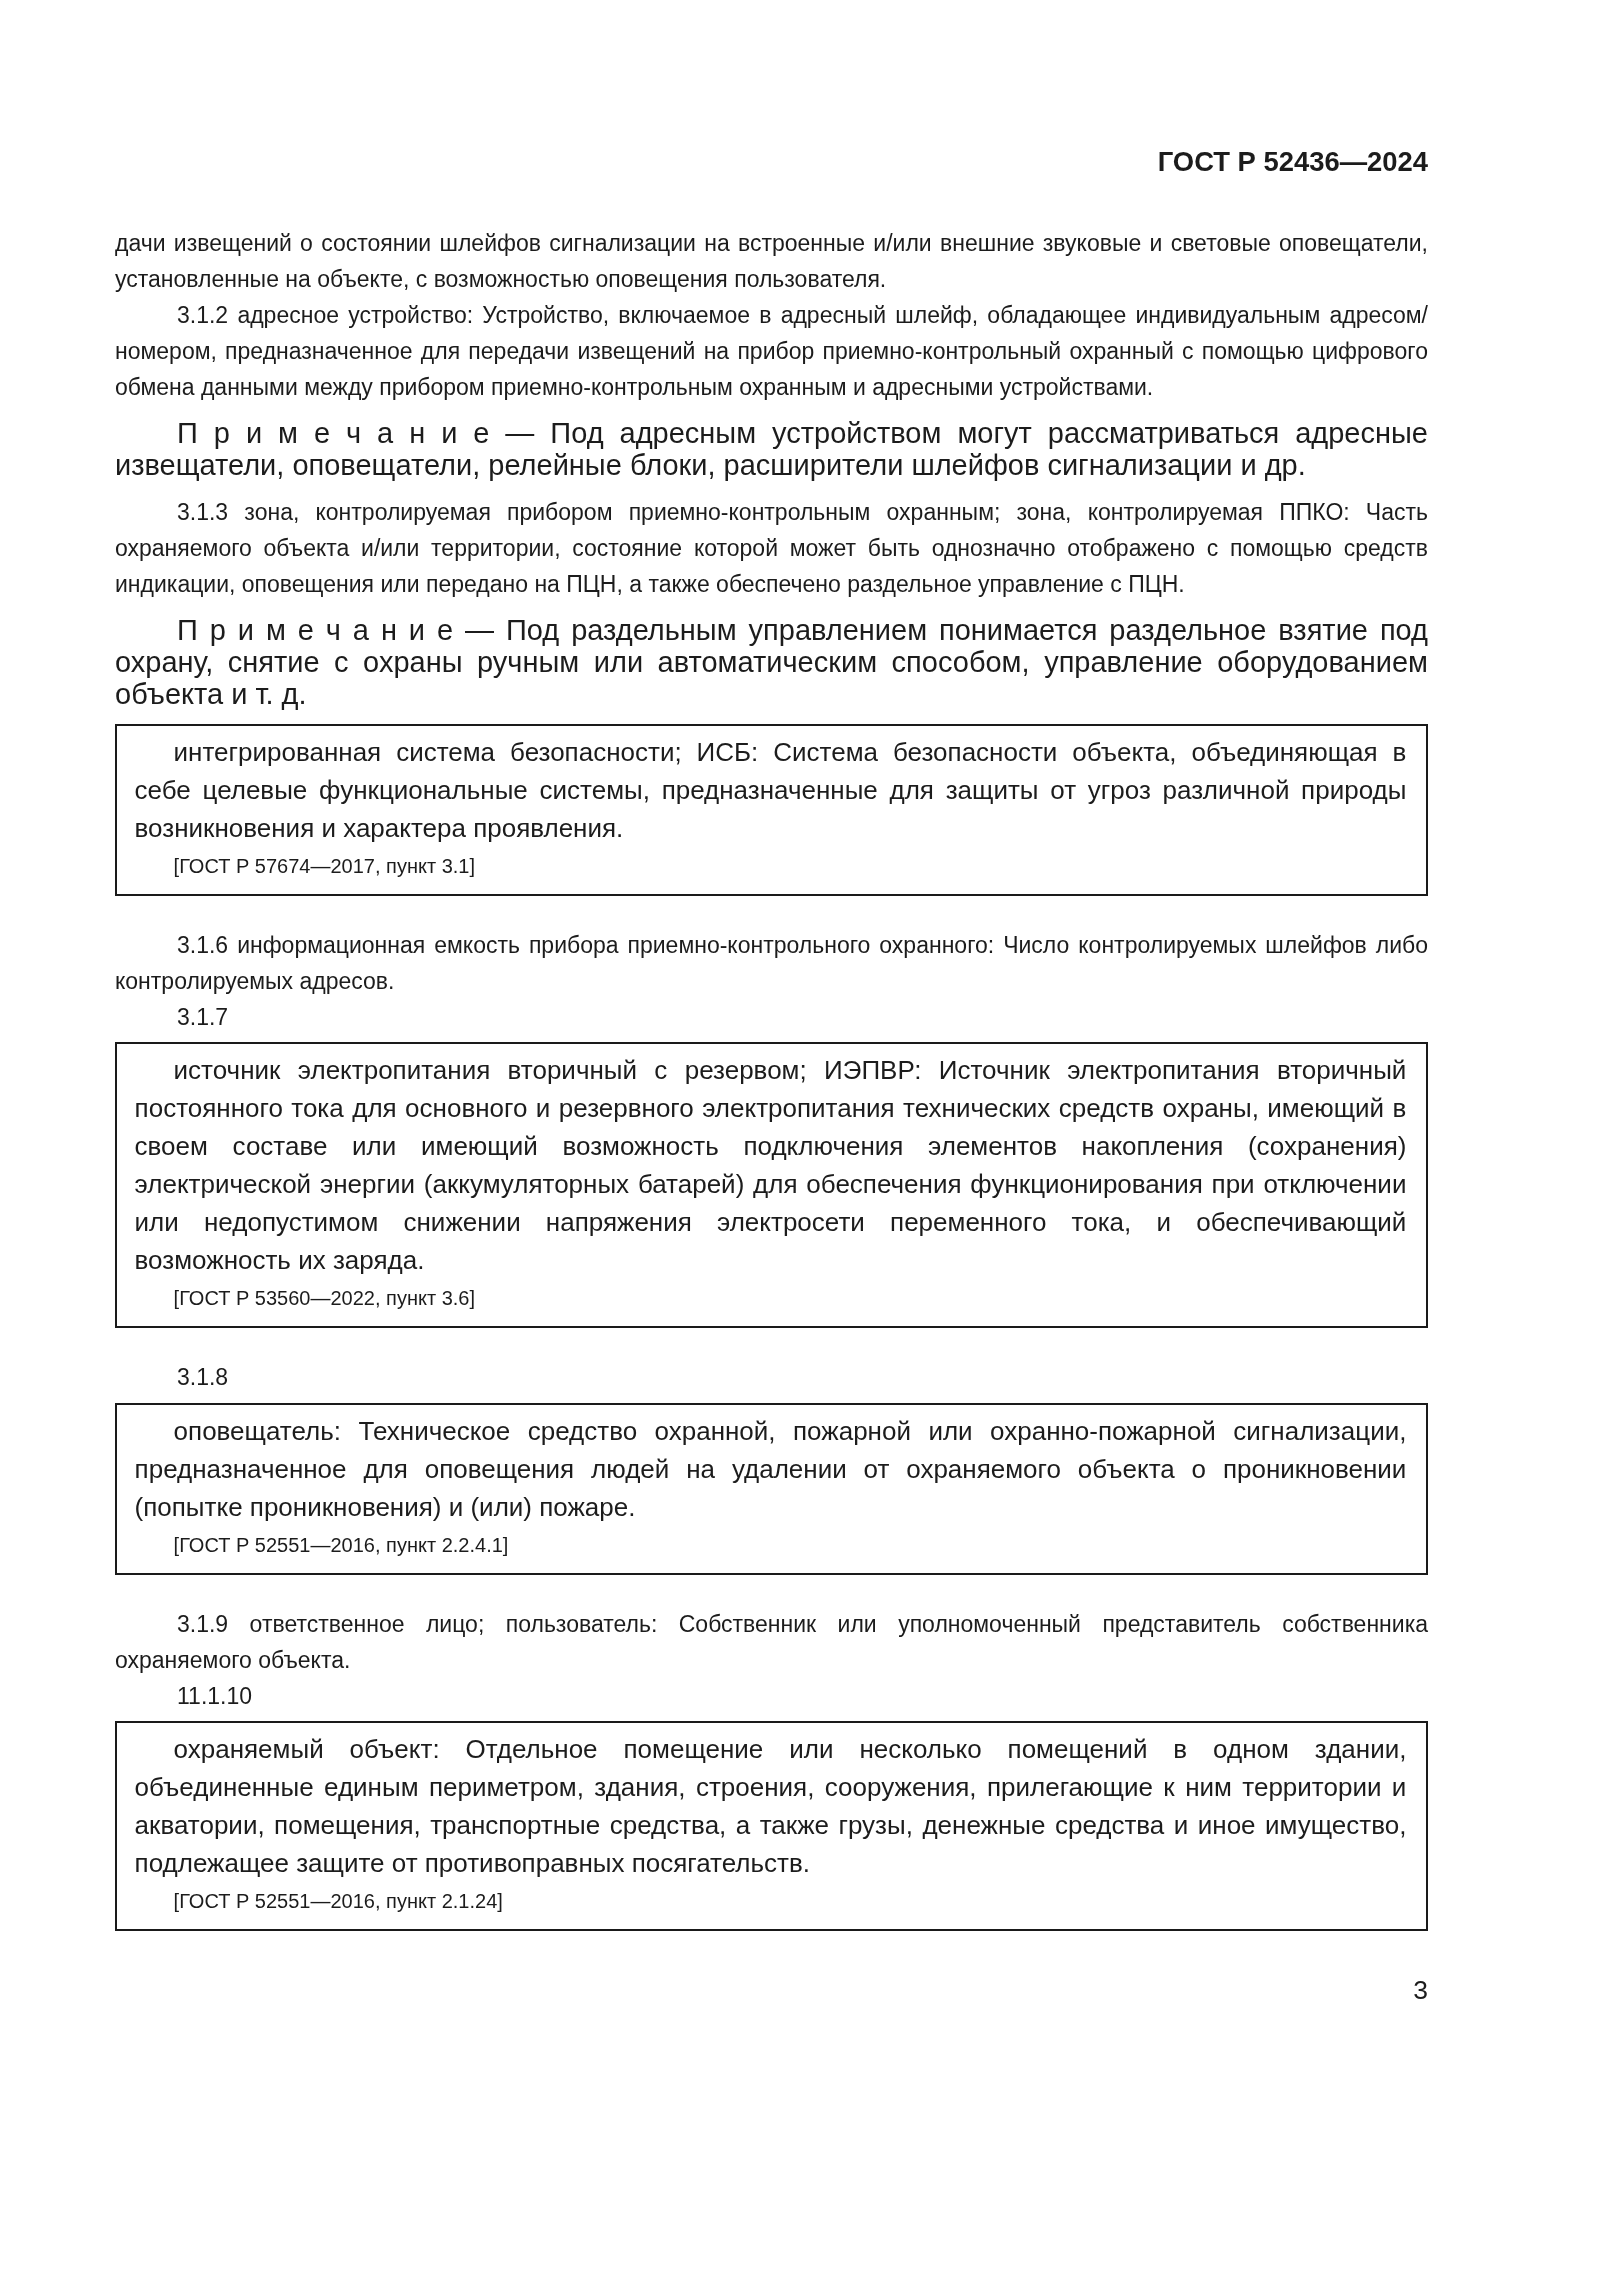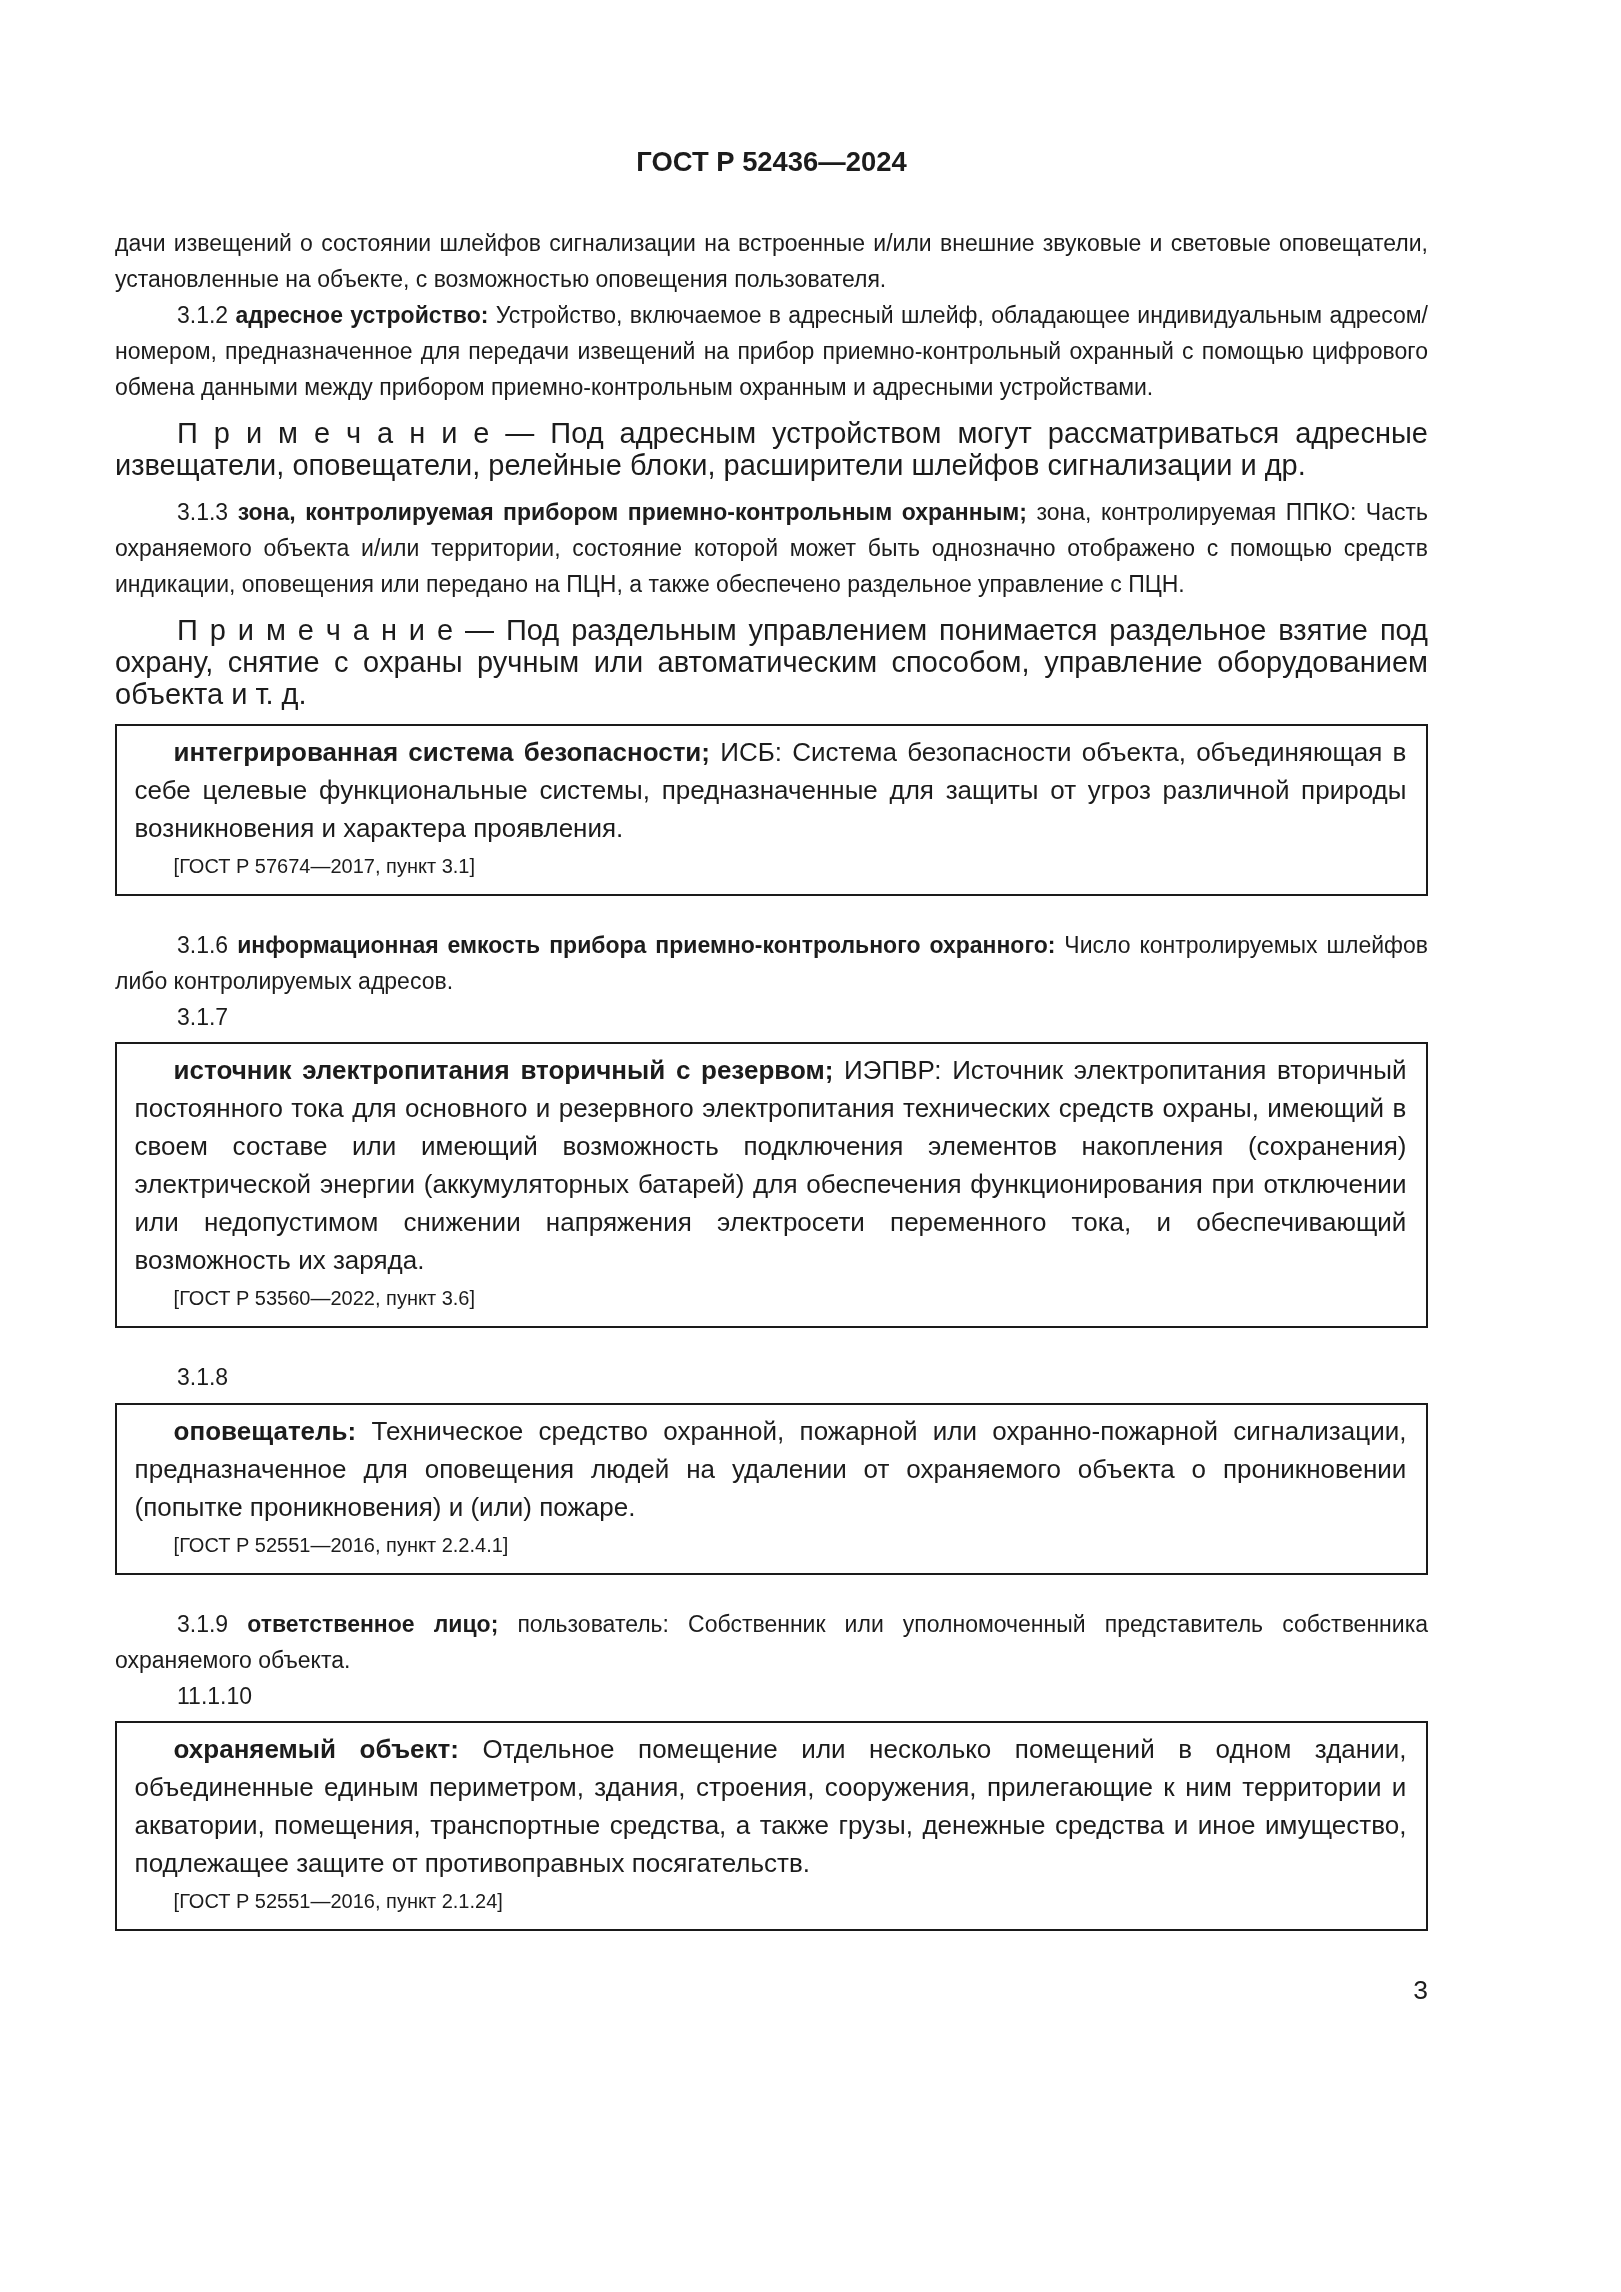--- a/index.html
+++ b/index.html
@@ -14,21 +14,21 @@
     margin: 0 auto;
     background: #ffffff;
     color: #1c1c1c;
     font-family: "Liberation Sans", sans-serif;
     box-sizing: border-box;
     padding: 0 193px 0 115px;
     overflow: hidden;
   }
   .doc-header {
     padding-top: 147px;
-    text-align: center;
+    text-align: right;
     font-weight: bold;
     font-size: 27.4px;
     line-height: 29px;
   }
   .content {
     margin-top: 49px;
   }
   p { margin: 0; }
   .para {
     font-size: 23px;
@@ -52,21 +52,21 @@
     font-size: 26px;
     line-height: 38px;
     text-align: justify;
     text-indent: 39px;
   }
   .box-source {
     font-size: 20px;
     line-height: 38px;
     text-indent: 39px;
   }
-  .b { font-weight: bold; }
+  .b { font-weight: normal; }
   .page-number {
     margin-top: 45px;
     text-align: right;
     font-size: 26.5px;
     line-height: 29px;
   }
 </style>
 </head>
 <body>
 

